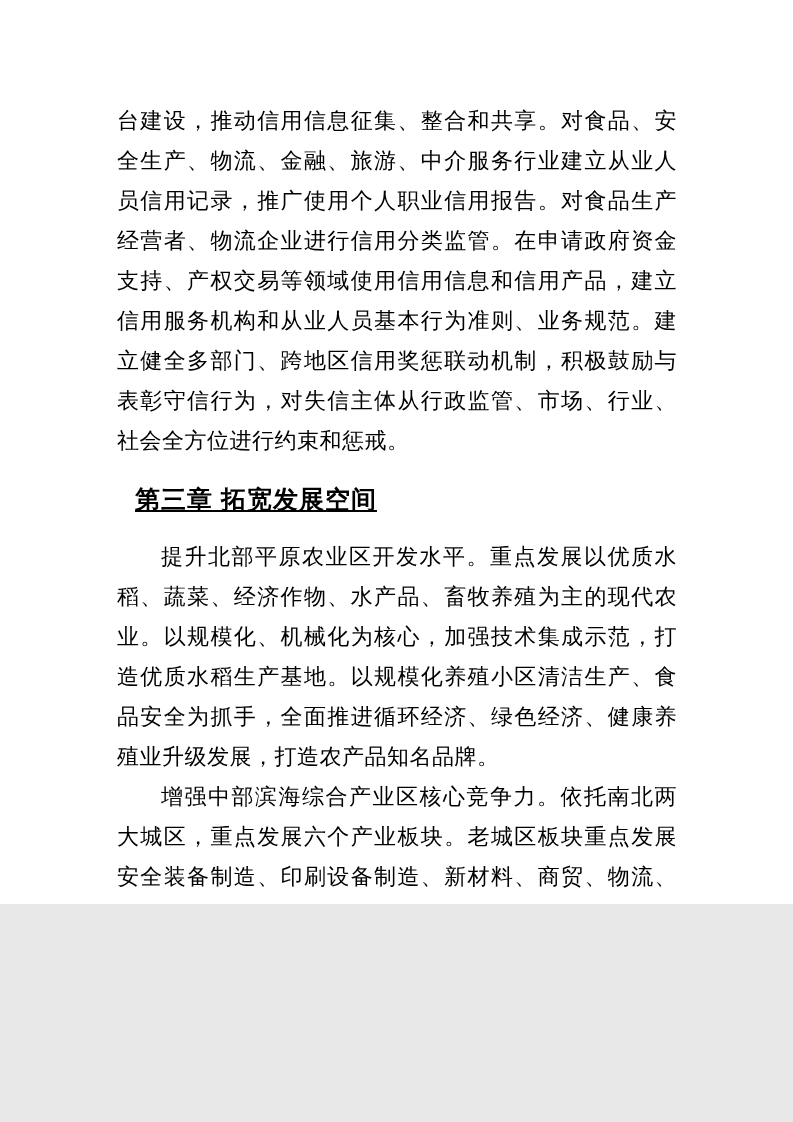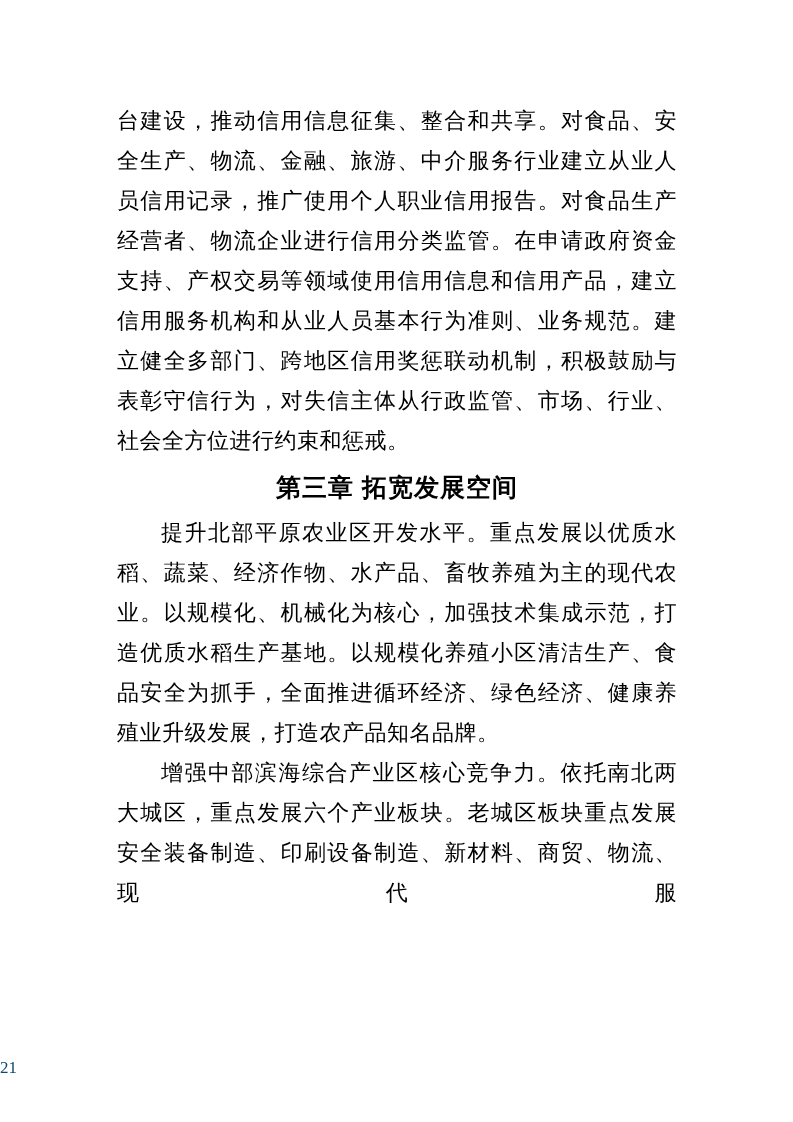--- a/index.html
+++ b/index.html
@@ -3,21 +3,21 @@
 <meta charset="utf-8">
 <style>
   html, body {
     margin: 0;
     padding: 0;
     background: #e8e8e8;
   }
   .page {
     position: relative;
     width: 793px;
-    height: 1122px;
+    height: 904px;
     margin: 0 auto;
     background: #ffffff;
     overflow: hidden;
     color: #000000;
     font-family: "Liberation Serif", serif;
   }
   .text-block {
     position: absolute;
     left: 117px;
     top: 101px;
@@ -31,27 +31,28 @@
     text-justify: inter-character;
     letter-spacing: 0.5px;
   }
   p.indent {
     text-indent: 2em;
   }
   p.continued {
     text-align-last: justify;
   }
   h2.chapter, h3.section {
-    margin: 6px;
+    margin: 18px;
     font-family: "Liberation Sans", sans-serif;
     font-weight: bold;
     font-size: 25px;
     line-height: 40px;
-    text-align: center;
+    text-align: left;
     letter-spacing: 1px;
+    text-decoration: underline;
   }
   .page-number {
     position: absolute;
     left: 0;
     right: 0;
     top: 1058px;
     text-align: left;
     font-size: 17px;
     font-family: "Liberation Serif", serif;
     color: #0c4a6e;

